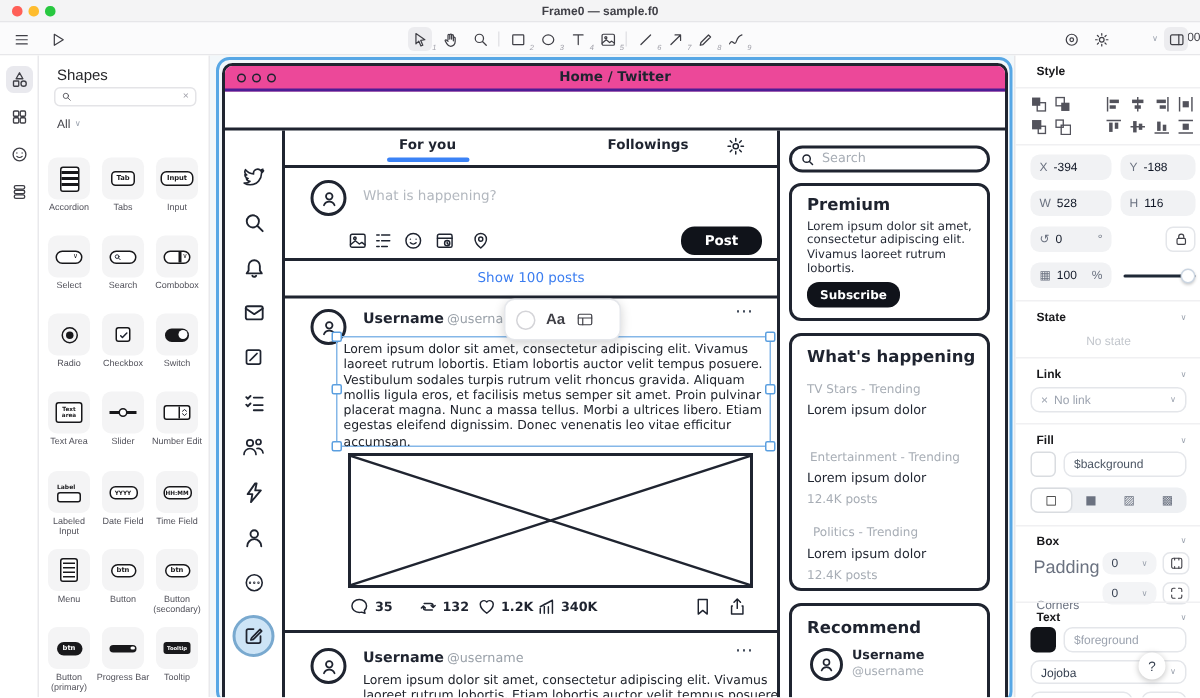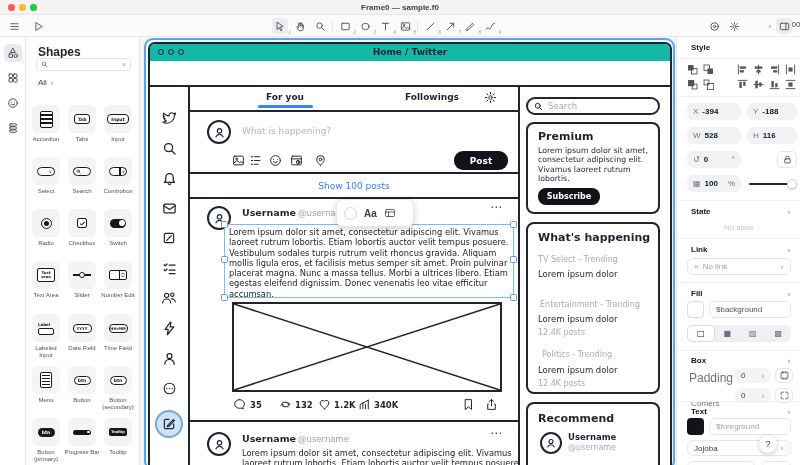--- a/index.html
+++ b/index.html
@@ -22,51 +22,51 @@
 .tool.active{background:#ececef}
 .tool .key{position:absolute;right:-3px;bottom:-1px;font-size:5px;color:#a1a1aa}
 .tsep{position:absolute;top:6px;width:1px;height:10px;background:#e4e4e7}
 .zoom-lv{position:absolute;top:5px;font-size:8px;color:#3f3f46}
 
 .rail{position:absolute;left:0;top:37px;width:26px;height:428px;background:#fff;border-right:1px solid #e9e9ec}
 .rail-btn{position:absolute;left:4px;width:18px;height:18px;border-radius:5px;display:flex;align-items:center;justify-content:center;color:#52525b}
 .rail-btn.active{background:#e9e9ee;color:#18181b}
 
 .shapes{position:absolute;left:26px;top:37px;width:114px;height:428px;background:#fff;border-right:1px solid #e9e9ec}
-.sh-title{position:absolute;left:12px;top:8px;font-size:12px;font-weight:bold;color:#27272a}
+.sh-title{position:absolute;left:12px;top:8px;font-size:10px;font-weight:normal;color:#27272a}
 .sh-search{position:absolute;left:10px;top:21px;width:95px;height:13px;border:1px solid #e4e4e7;border-radius:4px;display:flex;align-items:center;padding:0 4px;gap:3px;color:#a1a1aa}
 .sh-filter{position:absolute;left:12px;top:41px;font-size:8px;color:#3f3f46;display:flex;gap:3px;align-items:center}
 .chev{font-size:5.5px;color:#9ca3af;font-family:"DejaVu Sans",sans-serif}
 .card{position:absolute;width:28px;height:28px;background:#f4f4f5;border-radius:6px;display:flex;align-items:center;justify-content:center}
 .clabel{position:absolute;width:36px;text-align:center;font-size:6px;line-height:6.5px;color:#52525b}
 .skbox{border:1.5px solid #18181b;background:#fff}
 .skpill{border:1.5px solid #18181b;border-radius:5px;background:#fff;display:flex;align-items:center;justify-content:center}
 .sktxt{font-family:"DejaVu Sans",sans-serif;font-weight:bold;color:#18181b}
 .hl{height:1.5px;background:#18181b;width:80%;display:block;margin:0 auto}
 
 .canvas{position:absolute;left:140px;top:37px;width:536px;height:428px;background:#f2f7fa;overflow:hidden}
 .selframe{position:absolute;left:4px;top:1px;width:531px;height:432px;border:2px solid #57a7e5;border-radius:9px}
 .win{position:absolute;left:8px;top:5px;width:524px;height:426px;background:#fff;border:2px solid #1f2430;border-radius:7px 7px 0 0;overflow:hidden}
-.win-head{position:absolute;left:0;top:0;width:100%;height:17px;background:#14b8a6;border-bottom:2px solid #14b8a6;display:flex;align-items:center;justify-content:center}
+.win-head{position:absolute;left:0;top:0;width:100%;height:17px;background:#ec4899;border-bottom:2px solid #4c1d95;display:flex;align-items:center;justify-content:center}
 .wdot{width:6px;height:6px;border:1.4px solid #1f2430;border-radius:50%;display:block}
 .urlbar{position:absolute;left:5px;top:21px;width:510px;height:17px;border:2px solid #1f2430;border-radius:10px;display:flex;align-items:center;padding-left:10px}
 .hline{position:absolute;height:2px;background:#1f2430}
 .vline{position:absolute;width:2px;background:#1f2430}
 .navic{position:absolute;left:10px;width:18px;height:18px;display:flex;align-items:center;justify-content:center}
 .avatar{position:absolute;border:2px solid #1f2430;border-radius:50%;background:#fff;display:flex;align-items:center;justify-content:center}
 .selblock{position:absolute;border:1.5px solid #85b7e8}
 .handle{position:absolute;width:7px;height:7px;background:#fff;border:1.5px solid #5b9fe0;border-radius:1.5px}
 .gray{color:#9aa1a9}
 .ctxbar{position:absolute;left:196px;top:162px;width:78px;height:28px;background:#fff;border:1px solid #e5e7eb;border-radius:7px;box-shadow:0 2px 7px rgba(0,0,0,.18);display:flex;align-items:center;padding:0 7px;gap:7px}
 
 .spanel{position:absolute;left:676px;top:37px;width:124px;height:428px;background:#fff;border-left:1px solid #e7e7ea}
 .sp-h{position:absolute;left:14px;font-size:8px;font-weight:bold;color:#18181b}
 .sp-div{position:absolute;left:0;width:124px;height:1px;background:#f0f0f2}
 .sp-input{position:absolute;height:17px;background:#f1f2f4;border-radius:6px;display:flex;align-items:center;padding:0 6px;gap:4px;font-size:8px;color:#6b7280}
-.sp-input b{color:#111827;font-weight:bold}
+.sp-input b{color:#111827;font-weight:normal}
 .sp-chev{position:absolute;left:110px;font-size:5.5px;color:#9ca3af;font-family:"DejaVu Sans",sans-serif}
 .icobtn{position:absolute;display:flex;align-items:center;justify-content:center;color:#52525b}
 .dd{position:absolute;border:1px solid #e4e6ea;border-radius:6px;display:flex;align-items:center;padding:0 6px;gap:4px;font-size:8px;color:#9ca3af;background:#fff}
 .seg{position:absolute;left:10px;width:104px;height:17px;background:#eef0f3;border-radius:6px;display:flex}
 .seg span{flex:1;display:flex;align-items:center;justify-content:center;font-family:"DejaVu Sans",sans-serif;font-size:8px;color:#6b7280}
 .seg .sel{background:#fff;border:1px solid #d9dce0;border-radius:5px;color:#111}
 .help{position:absolute;left:82px;top:398px;width:18px;height:18px;border-radius:50%;background:#fff;box-shadow:0 1px 4px rgba(0,0,0,.25);display:flex;align-items:center;justify-content:center;font-size:9px;color:#374151;z-index:5}
 </style>
 </head>
 <body>
@@ -597,21 +597,21 @@
       </div>
 
       <div style="position:absolute;left:376px;top:78px;width:134px;height:92px;border:2px solid #1f2430;border-radius:8px">
         <b style="position:absolute;left:10px;top:6px;font-size:11px">Premium</b>
         <div style="position:absolute;left:10px;top:22px;width:116px;font-size:7.8px;line-height:9.4px" class="sk">Lorem ipsum dolor sit amet, consectetur adipiscing elit. Vivamus laoreet rutrum lobortis.</div>
         <span style="position:absolute;left:10px;top:64px;width:62px;height:17px;background:#10131a;border-radius:8px;color:#fff;display:flex;align-items:center;justify-content:center;font-size:8px;font-weight:bold" class="sk">Subscribe</span>
       </div>
 
       <div style="position:absolute;left:376px;top:178px;width:134px;height:172px;border:2px solid #1f2430;border-radius:8px">
         <b style="position:absolute;left:10px;top:7px;font-size:11px">What's happening</b>
-        <span style="position:absolute;left:10px;top:31px;font-size:8px;color:#a7adb5" class="sk">TV Select - Trending</span>
+        <span style="position:absolute;left:10px;top:31px;font-size:8px;color:#a7adb5" class="sk">TV Stars - Trending</span>
         <span style="position:absolute;left:10px;top:45px;font-size:8.5px" class="sk">Lorem ipsum dolor</span>
         <span style="position:absolute;left:12px;top:76px;font-size:8px;color:#a7adb5" class="sk">Entertainment - Trending</span>
         <span style="position:absolute;left:10px;top:90px;font-size:8.5px" class="sk">Lorem ipsum dolor</span>
         <span style="position:absolute;left:10px;top:104px;font-size:8px;color:#a7adb5" class="sk">12.4K posts</span>
         <span style="position:absolute;left:14px;top:126px;font-size:8px;color:#a7adb5" class="sk">Politics - Trending</span>
         <span style="position:absolute;left:10px;top:141px;font-size:8.5px" class="sk">Lorem ipsum dolor</span>
         <span style="position:absolute;left:10px;top:155px;font-size:8px;color:#a7adb5" class="sk">12.4K posts</span>
       </div>
 
       <div style="position:absolute;left:376px;top:358px;width:134px;height:70px;border:2px solid #1f2430;border-radius:8px">

